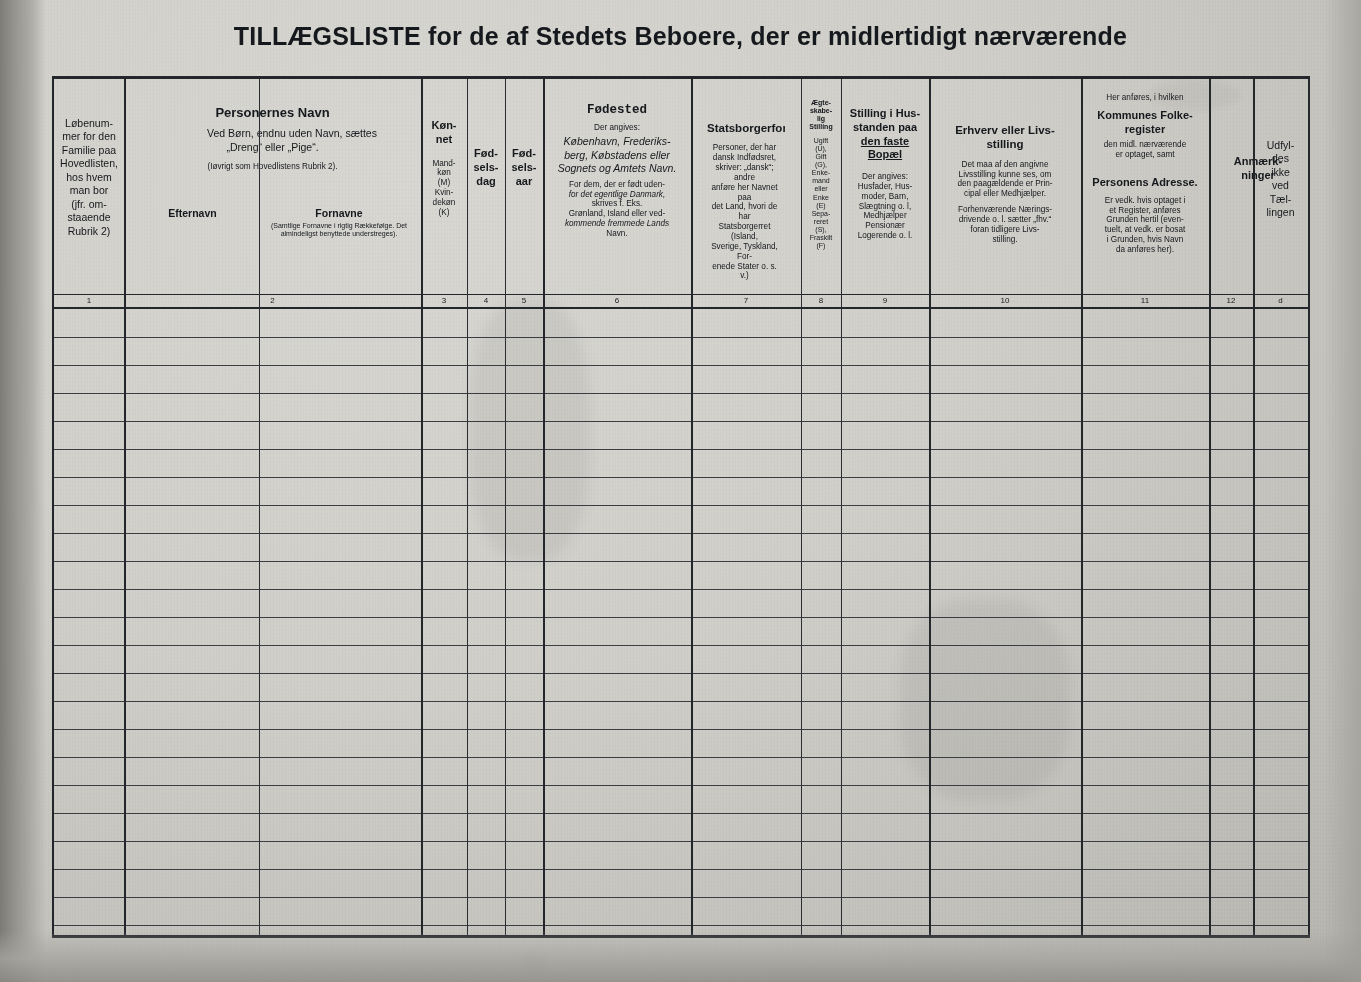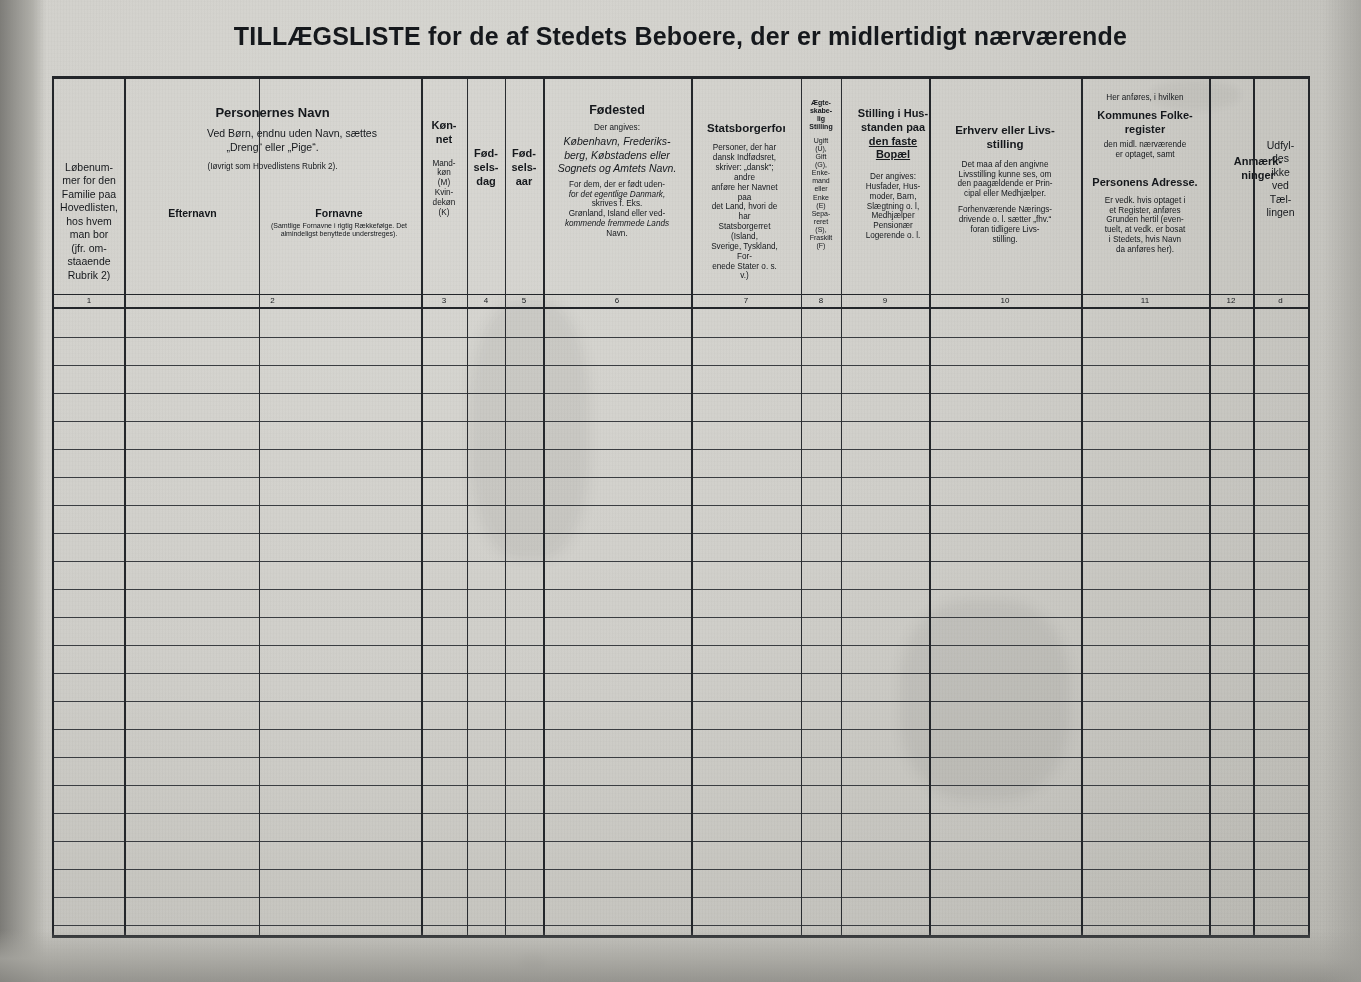--- a/index.html
+++ b/index.html
@@ -134,21 +134,21 @@
 
 <div class="page">
   <div class="grain"></div>
 
   <div class="title">TILLÆGSLISTE for de af Stedets Beboere, der er midlertidigt nærværende</div>
 
   <div class="table">
 
     <div class="head">
 
-      <div class="cell" style="left:0;width:70px;padding-top:38px;margin-top:44px;">
+      <div class="cell" style="left:0;width:70px;padding-top:38px;">
         <div class="t2">Løbenum-</div>
         <div class="t2">mer for den</div>
         <div class="t2">Familie paa</div>
         <div class="t2">Hovedlisten,</div>
         <div class="t2">hos hvem</div>
         <div class="t2">man bor</div>
         <div class="t2">(jfr. om-</div>
         <div class="t2">staaende</div>
         <div class="t2">Rubrik 2)</div>
       </div>
@@ -184,21 +184,21 @@
         <div class="t1">dag</div>
       </div>
 
       <div class="cell" style="left:451px;width:38px;padding-top:68px;">
         <div class="t1">Fød-</div>
         <div class="t1">sels-</div>
         <div class="t1">aar</div>
       </div>
 
       <div class="cell" style="left:489px;width:148px;padding-top:24px;">
-        <div class="t1" style="font-size:12.5px;">Fødested</div>
+        <div class="t1" style="font-size:12.5px;font-family:Liberation Mono, monospace;">Fødested</div>
         <div class="t3" style="margin-top:4px;">Der angives:</div>
         <div class="t2 it" style="margin-top:3px;">København, Frederiks-</div>
         <div class="t2 it">berg, Købstadens eller</div>
         <div class="t2"><span class="it">Sognets og Amtets Navn.</span></div>
         <div class="t3" style="margin-top:4px;">For dem, der er født uden-</div>
         <div class="t3 it">for det egentlige Danmark,</div>
         <div class="t3">skrives f. Eks.</div>
         <div class="t3">Grønland, Island eller ved-</div>
         <div class="t3 it">kommende fremmede Lands</div>
         <div class="t3">Navn.</div>
@@ -230,21 +230,21 @@
         <div class="t4">eller</div>
         <div class="t4">Enke</div>
         <div class="t4">(E)</div>
         <div class="t4">Sepa-</div>
         <div class="t4">reret</div>
         <div class="t4">(S),</div>
         <div class="t4">Fraskilt</div>
         <div class="t4">(F)</div>
       </div>
 
-      <div class="cell" style="left:787px;width:88px;padding-top:28px;margin-left:8px;">
+      <div class="cell" style="left:787px;width:88px;padding-top:28px;">
         <div class="t1">Stilling i Hus-</div>
         <div class="t1">standen paa</div>
         <div class="t1"><span class="u">den faste</span></div>
         <div class="t1"><span class="u">Bopæl</span></div>
         <div class="t3" style="margin-top:10px;">Der angives:</div>
         <div class="t3">Husfader, Hus-</div>
         <div class="t3">moder, Barn,</div>
         <div class="t3">Slægtning o. l,</div>
         <div class="t3">Medhjælper</div>
         <div class="t3">Pensionær</div>
@@ -268,21 +268,21 @@
         <div class="t3">Her anføres, i hvilken</div>
         <div class="t1" style="margin-top:6px;">Kommunes Folke-</div>
         <div class="t1">register</div>
         <div class="t3" style="margin-top:4px;">den midl. nærværende</div>
         <div class="t3">er optaget, samt</div>
         <div class="t1" style="margin-top:16px;">Personens Adresse.</div>
         <div class="t3" style="margin-top:6px;">Er vedk. hvis optaget i</div>
         <div class="t3">et Register, anføres</div>
         <div class="t3">Grunden hertil (even-</div>
         <div class="t3">tuelt, at vedk. er bosat</div>
-        <div class="t3">i Stedets, hvis Navn</div>
+        <div class="t3">i Grunden, hvis Navn</div>
         <div class="t3">da anføres her).</div>
       </div>
 
       <div class="cell" style="left:1155px;width:98px;padding-top:76px;">
         <div class="t1">Anmærk-</div>
         <div class="t1">ninger</div>
       </div>
 
       <div class="cell" style="left:1253px;width:0;"></div>
     </div>

